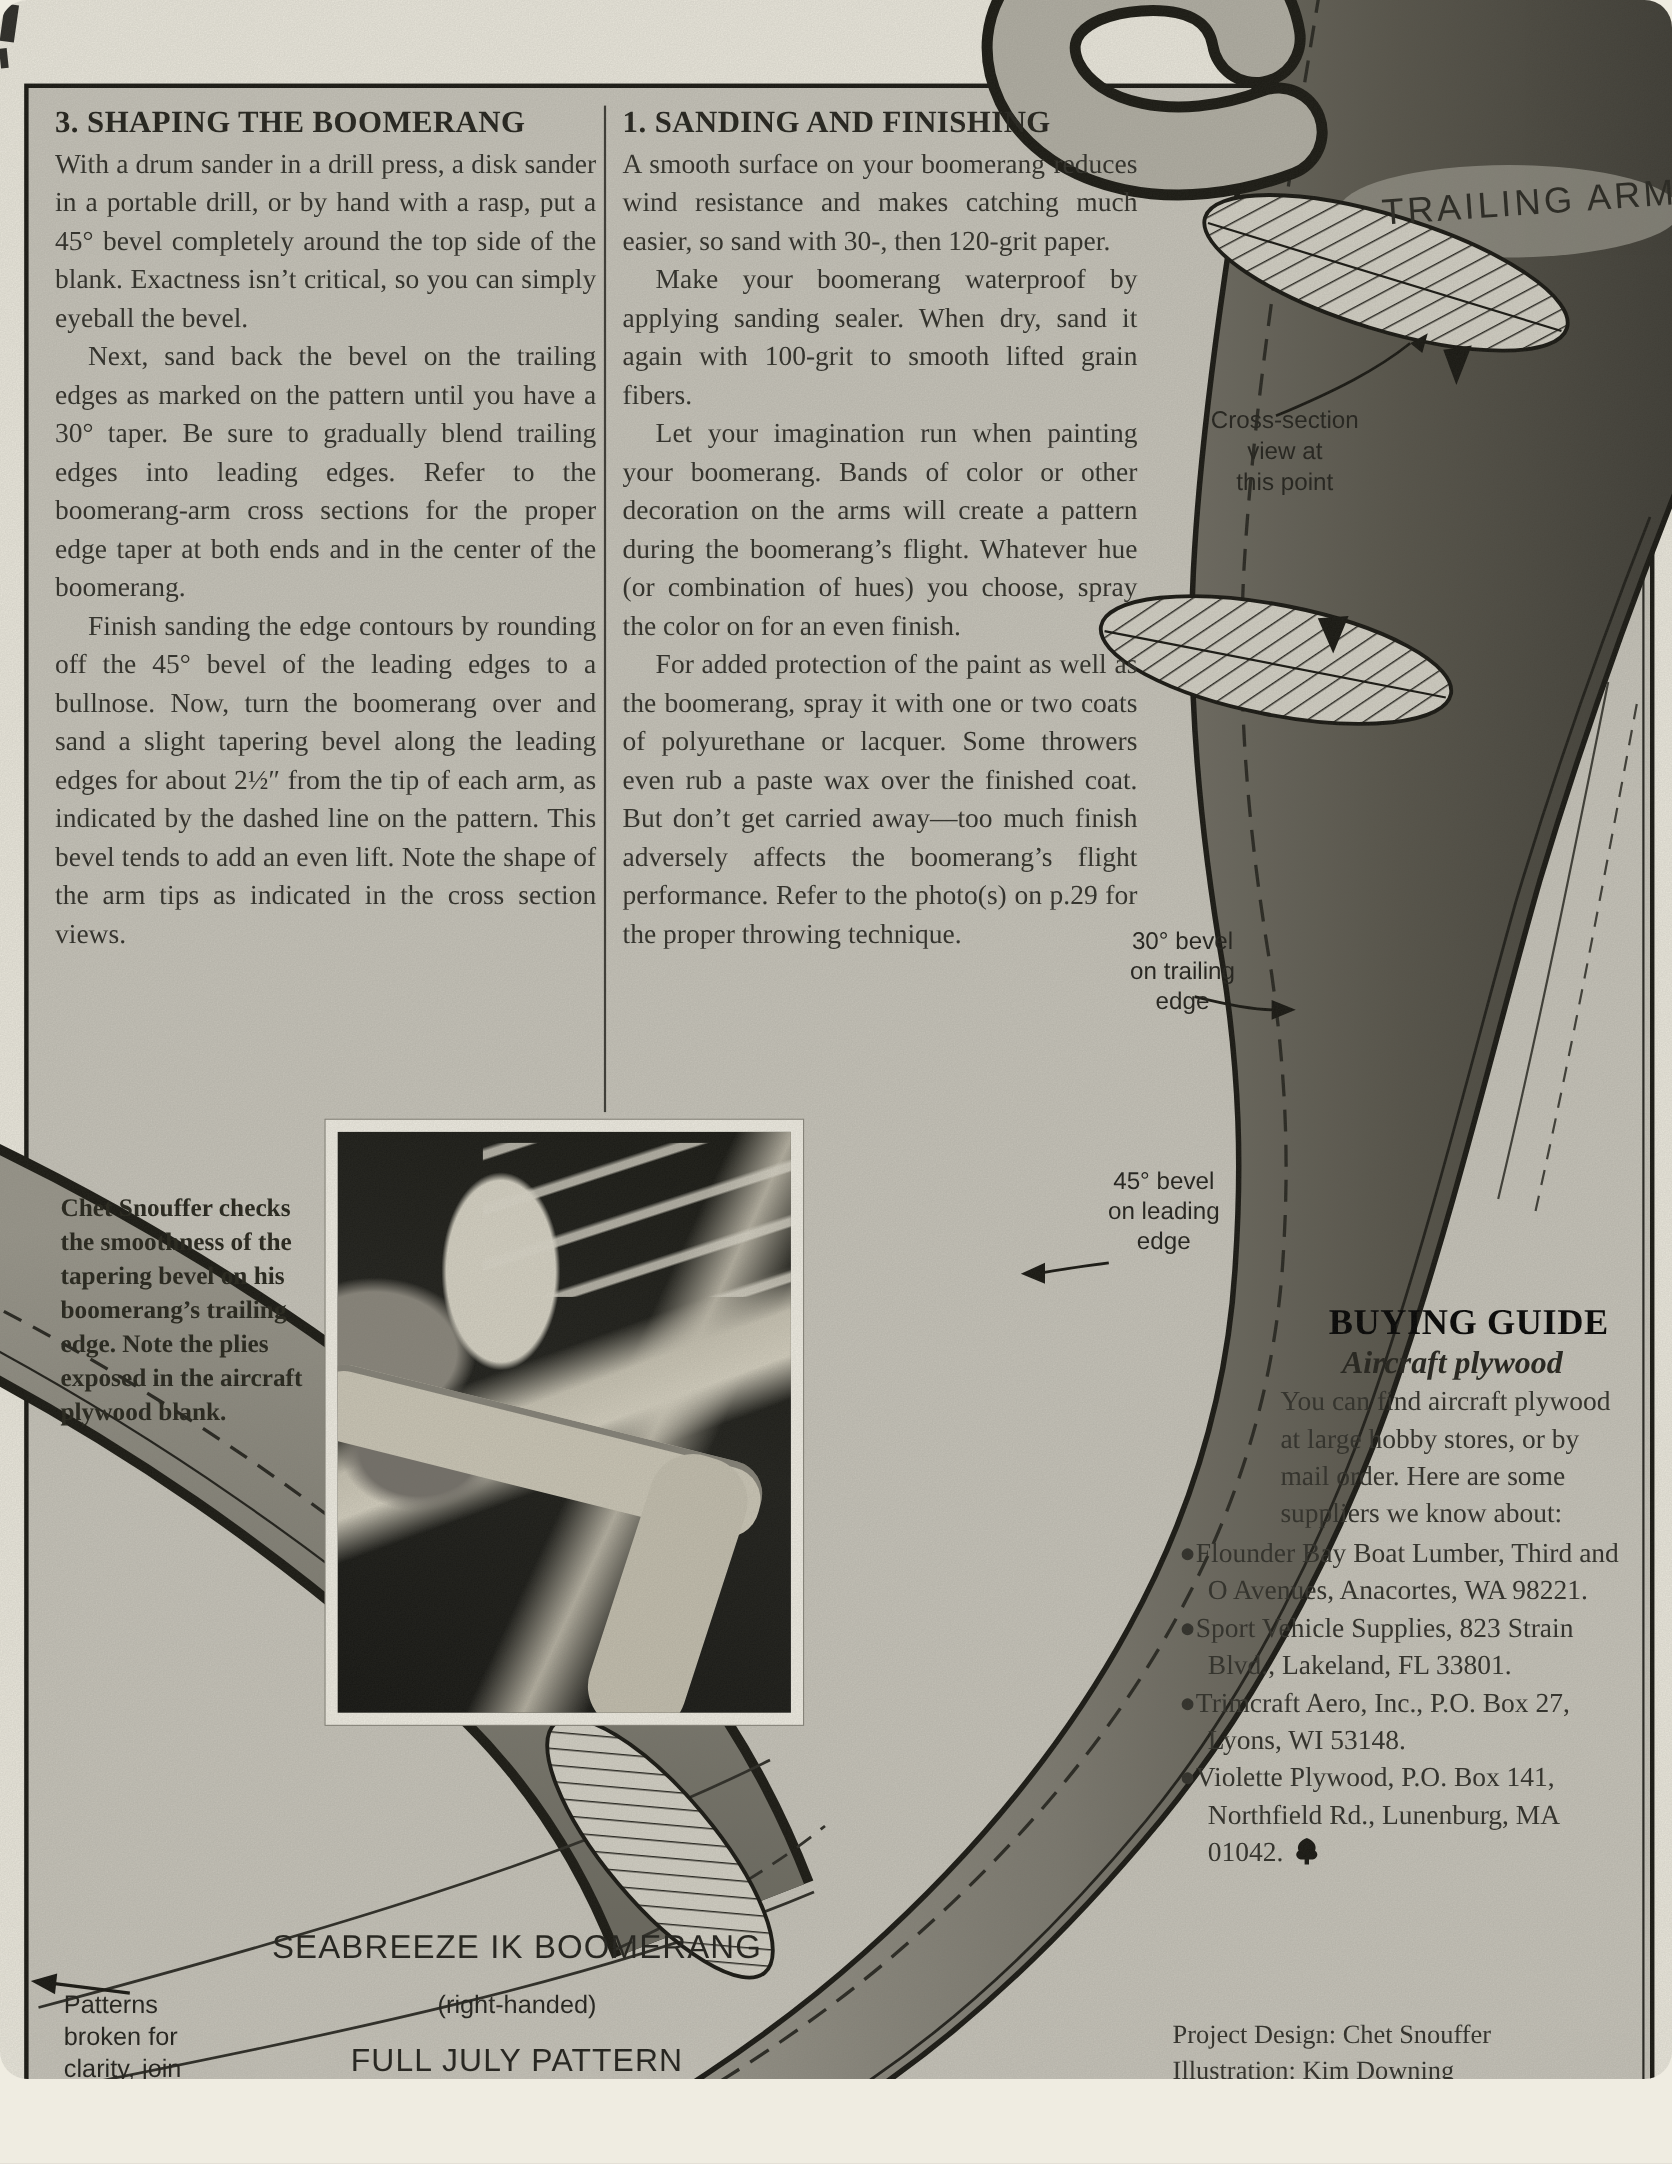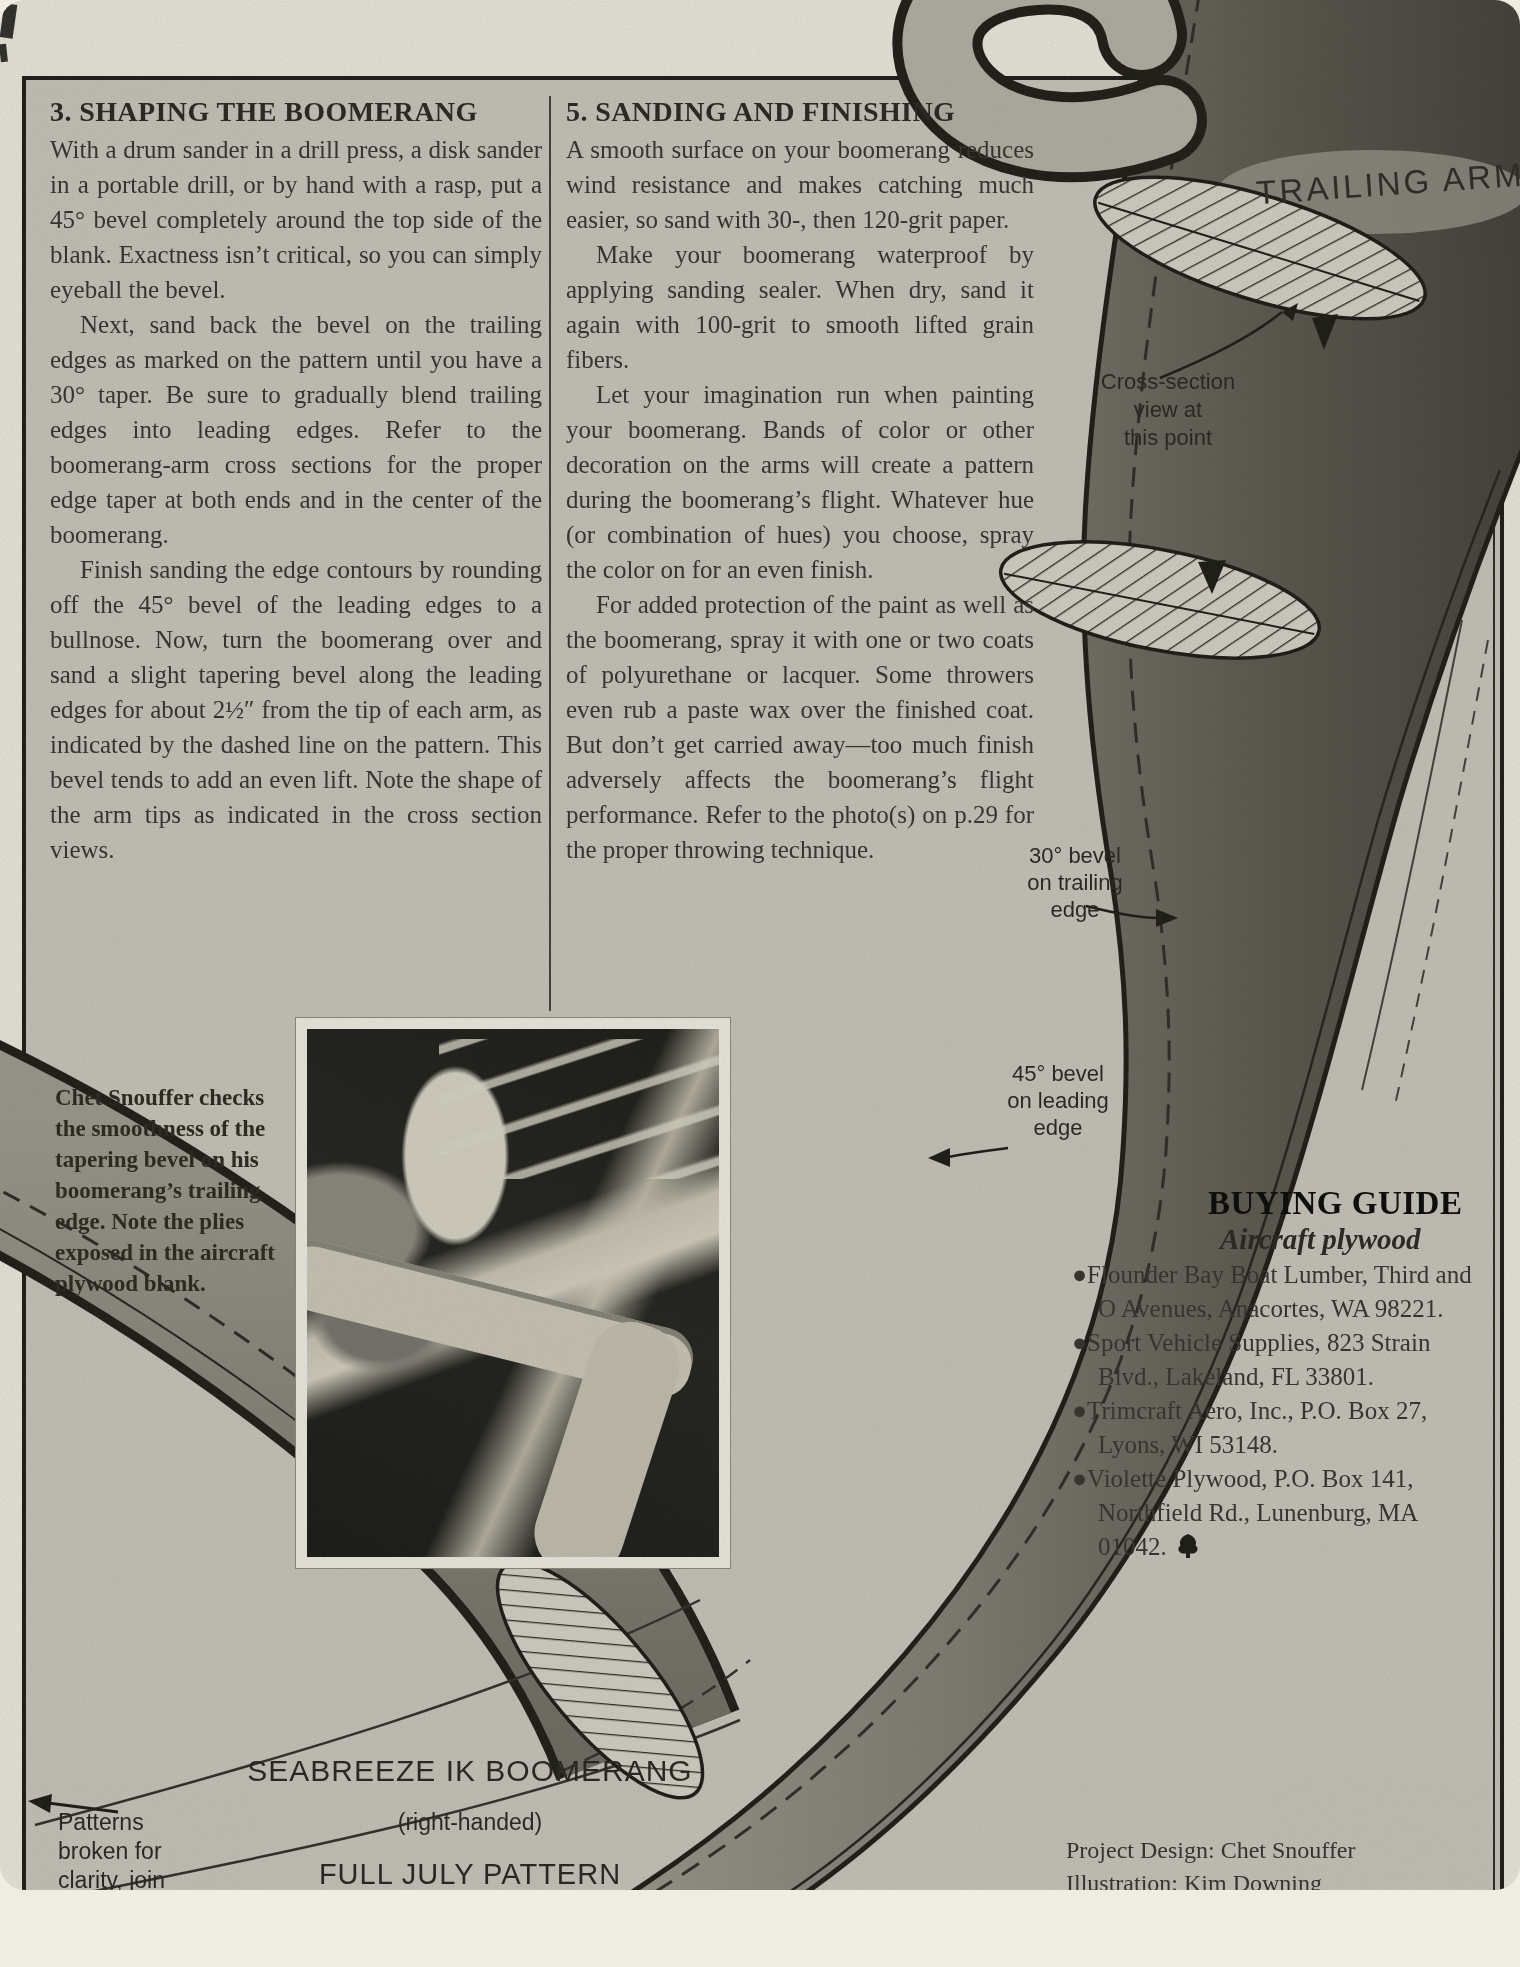--- a/index.html
+++ b/index.html
@@ -176,21 +176,21 @@
   <div class="col col3">
     <h2>3.  SHAPING THE BOOMERANG</h2>
     <p class="first">With a drum sander in a drill press, a disk sander in a portable drill, or by hand with a rasp, put a 45° bevel completely around the top side of the blank.  Exactness isn’t critical, so you can simply eyeball the bevel.</p>
     <p>Next, sand back the bevel on the trailing edges as marked on the pattern until you have a 30° taper.  Be sure to gradually blend trailing edges into leading edges.  Refer to the boomerang-arm cross sections for the proper edge taper at both ends and in the center of the boomerang.</p>
     <p>Finish sanding the edge contours by rounding off the 45° bevel of the leading edges to a bullnose.  Now, turn the boomerang over and sand a slight tapering bevel along the leading edges for about 2½″ from the tip of each arm, as indicated by the dashed line on the pattern.  This bevel tends to add an even lift.  Note the shape of the arm tips as indicated in the cross section views.</p>
   </div>
 
   <div class="vrule"></div>
 
   <div class="col col4">
-    <h2>5.  SANDING AND FINISHING</h2>
+    <h2>1.  SANDING AND FINISHING</h2>
     <p class="first">A smooth surface on your boomerang reduces wind resistance and makes catching much easier, so sand with 30-, then 120-grit paper.</p>
     <p>Make your boomerang waterproof by applying sanding sealer.  When dry, sand it again with 100-grit to smooth lifted grain fibers.</p>
     <p>Let your imagination run when painting your boomerang.  Bands of color or other decoration on the arms will create a pattern during the boomerang’s flight.  Whatever hue (or combination of hues) you choose, spray the color on for an even finish.</p>
     <p>For added protection of the paint as well as the boomerang, spray it with one or two coats of polyurethane or lacquer.  Some throwers even rub a paste wax over the finished coat.  But don’t get carried away—too much finish adversely affects the boomerang’s flight performance.  Refer to the photo(s) on p.29 for the proper throwing technique.</p>
   </div>
 
   <div class="caption">Chet Snouffer checks the smoothness of the tapering bevel on his boomerang’s trailing edge.  Note the plies exposed in the aircraft plywood blank.</div>
 
   <div class="photo">
     <div class="photo-img">
@@ -216,20 +216,21 @@
     <div class="l3">FULL JULY PATTERN</div>
   </div>
   <div class="lab broken">Patterns
 broken for
 clarity, join
 when tracing.</div>
 
   <div class="guide">
     <h3>BUYING GUIDE</h3>
     <h4>Aircraft plywood</h4>
+    <p class="intro">You can find aircraft plywood at large hobby stores, or by mail order.  Here are some suppliers we know about:</p>
     <ul>
       <li><span>●</span><span>Flounder Bay Boat Lumber, Third and O Avenues, Anacortes, WA 98221.</span></li>
       <li><span>●</span><span>Sport Vehicle Supplies, 823 Strain Blvd., Lakeland, FL 33801.</span></li>
       <li><span>●</span><span>Trimcraft Aero, Inc., P.O. Box 27, Lyons, WI 53148.</span></li>
       <li><span>●</span><span>Violette Plywood, P.O. Box 141, Northfield Rd., Lunenburg, MA 01042.</span><svg class="tree" width="26" height="26" viewBox="0 0 26 26">
             <path fill="#14130e" d="M13 1 C7 3 3.5 8 5.5 12.5 C2 14.5 3 19.5 7.5 20.5 L11 20.5 L11 25 L15 25 L15 20.5 L18.5 20.5 C23 19.5 24 14.5 20.5 12.5 C22.5 8 19 3 13 1 Z"></path>
           </svg></li>
     </ul>
   </div>
 

